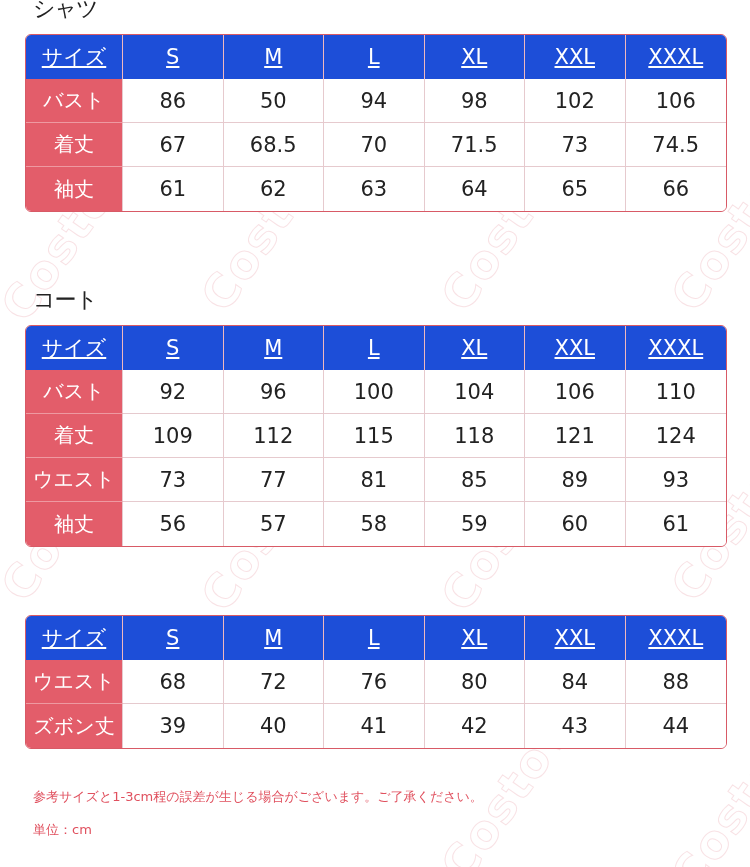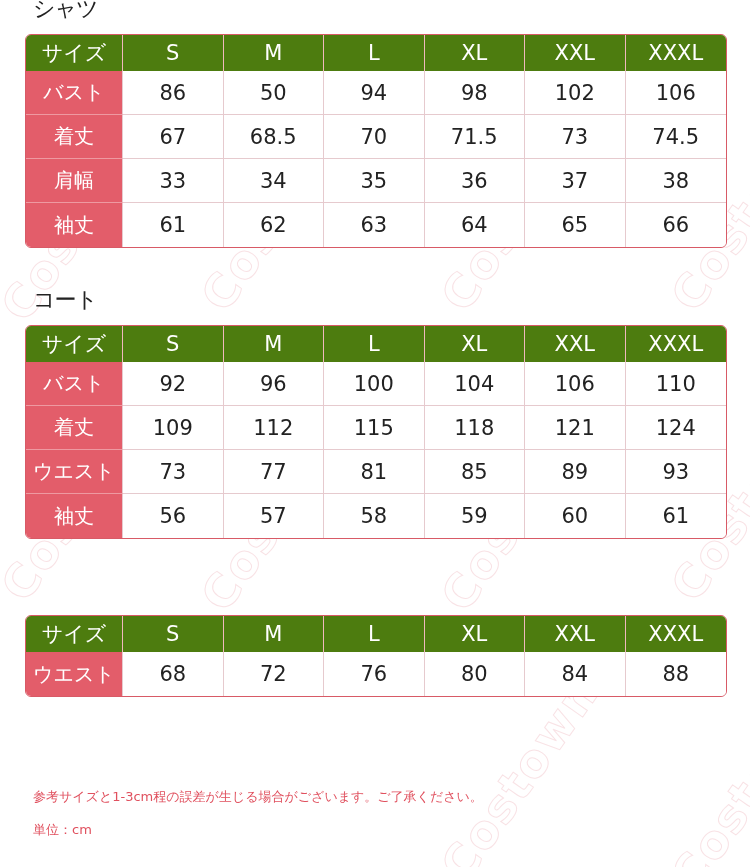--- a/index.html
+++ b/index.html
@@ -21,22 +21,22 @@
     }
     .size-table th, .size-table td {
       text-align: center; vertical-align: middle;
       font-size: 21px; font-weight: normal;
       border-right: 1px solid #E6CACE;
       border-bottom: 1px solid #E6CACE;
     }
     .size-table tr > *:last-child { border-right: none; }
     .size-table tr:last-child > * { border-bottom: none; }
     .size-table thead th {
-      background: #4d7c0f; color: #ffffff; height: 36px;
-      border-right: 1px solid #F0B8BE; border-bottom: none;
+      background: #1d4ed8; color: #ffffff; height: 44px;
+      border-right: 1px solid #F0B8BE; border-bottom: none; text-decoration: underline;
     }
     .size-table thead th:last-child { border-right: none; }
     .size-table tbody td { height: 44px; color: #222222; background: #ffffff; }
     .size-table tbody td.row-label {
       background: #E35D6A; color: #ffffff; font-size: 20px;
       border-bottom: 1px solid #EE99A1; border-right: 1px solid #E6CACE;
     }
     .size-table tbody tr:last-child td.row-label { border-bottom: none; }
     .col-label { width: 97px; }
     .col-size { width: 100.5px; }
@@ -101,29 +101,20 @@
       <tr>
         <td class="row-label">着丈</td>
         <td>67</td>
         <td>68.5</td>
         <td>70</td>
         <td>71.5</td>
         <td>73</td>
         <td>74.5</td>
       </tr>
       <tr>
-        <td class="row-label">肩幅</td>
-        <td>33</td>
-        <td>34</td>
-        <td>35</td>
-        <td>36</td>
-        <td>37</td>
-        <td>38</td>
-      </tr>
-      <tr>
         <td class="row-label">袖丈</td>
         <td>61</td>
         <td>62</td>
         <td>63</td>
         <td>64</td>
         <td>65</td>
         <td>66</td>
       </tr>
     </tbody>
   </table>
@@ -214,18 +205,27 @@
     <tbody>
       <tr>
         <td class="row-label">ウエスト</td>
         <td>68</td>
         <td>72</td>
         <td>76</td>
         <td>80</td>
         <td>84</td>
         <td>88</td>
       </tr>
+      <tr>
+        <td class="row-label">ズボン丈</td>
+        <td>39</td>
+        <td>40</td>
+        <td>41</td>
+        <td>42</td>
+        <td>43</td>
+        <td>44</td>
+      </tr>
     </tbody>
   </table>
 
   <p class="note" style="top:785px;">参考サイズと1-3cm程の誤差が生じる場合がございます。ご了承ください。</p>
   <p class="note" style="top:818px;">単位：cm</p>
 </div>
 
 </body></html>

